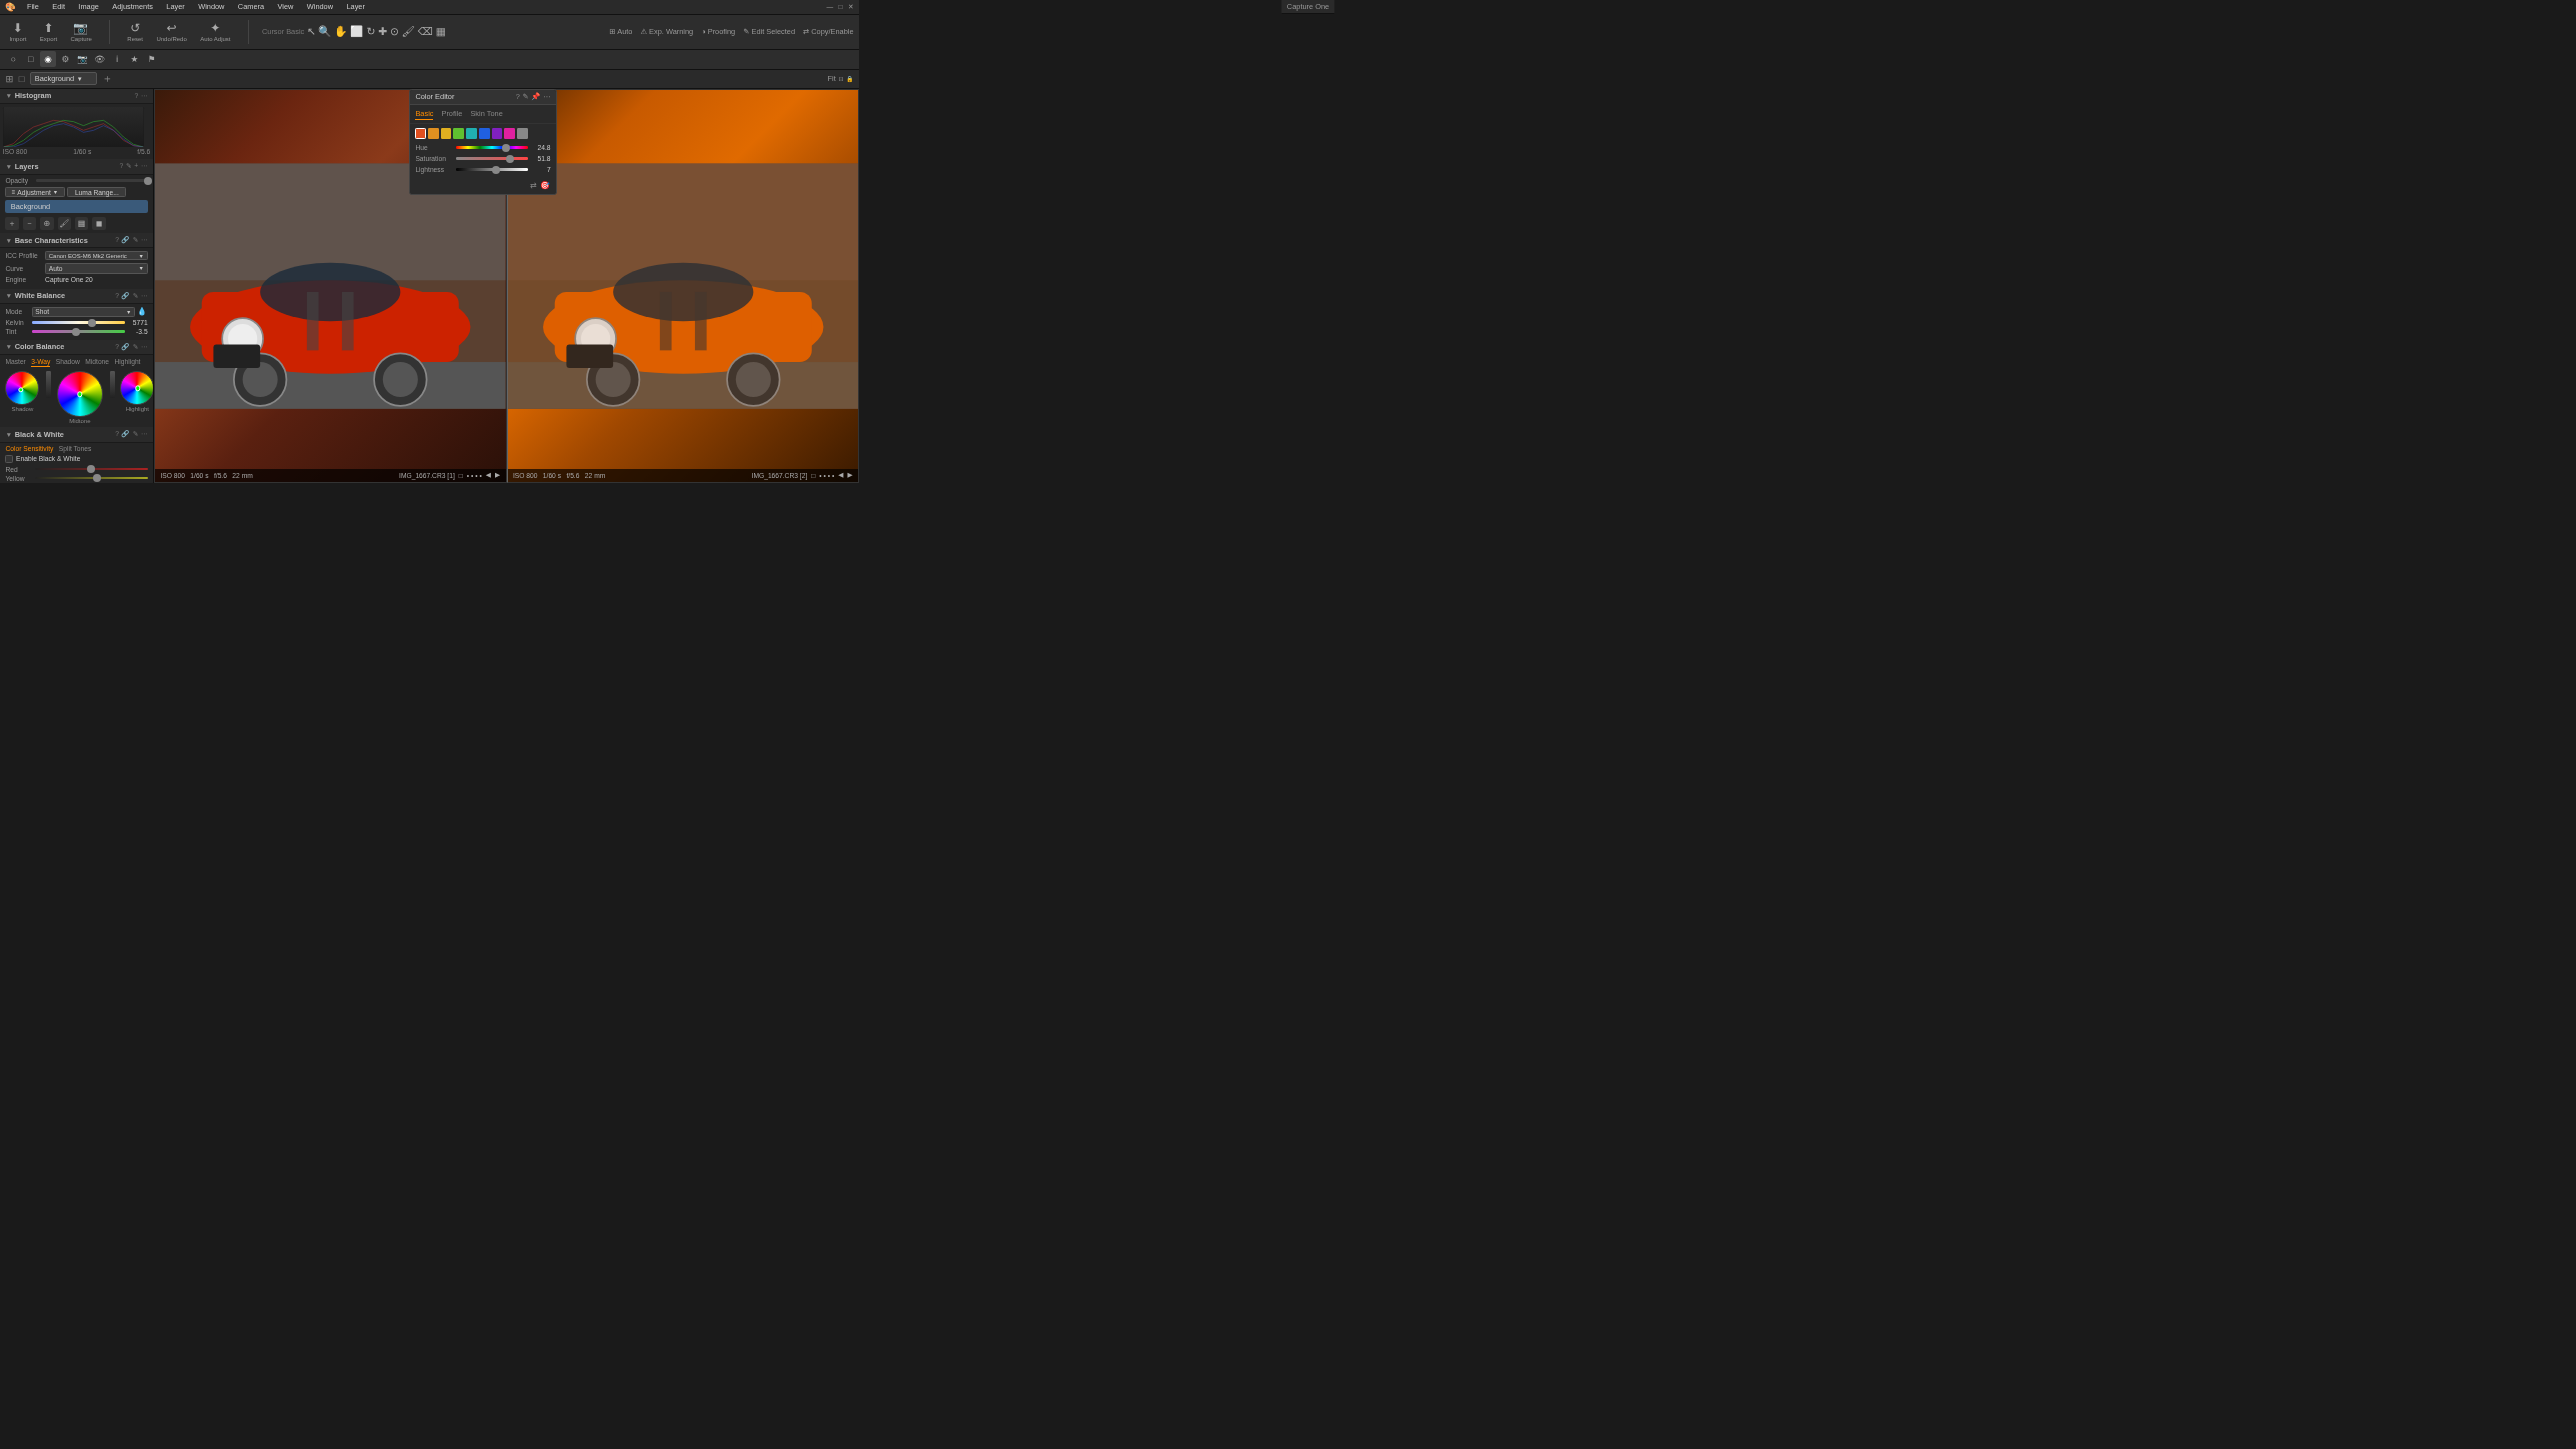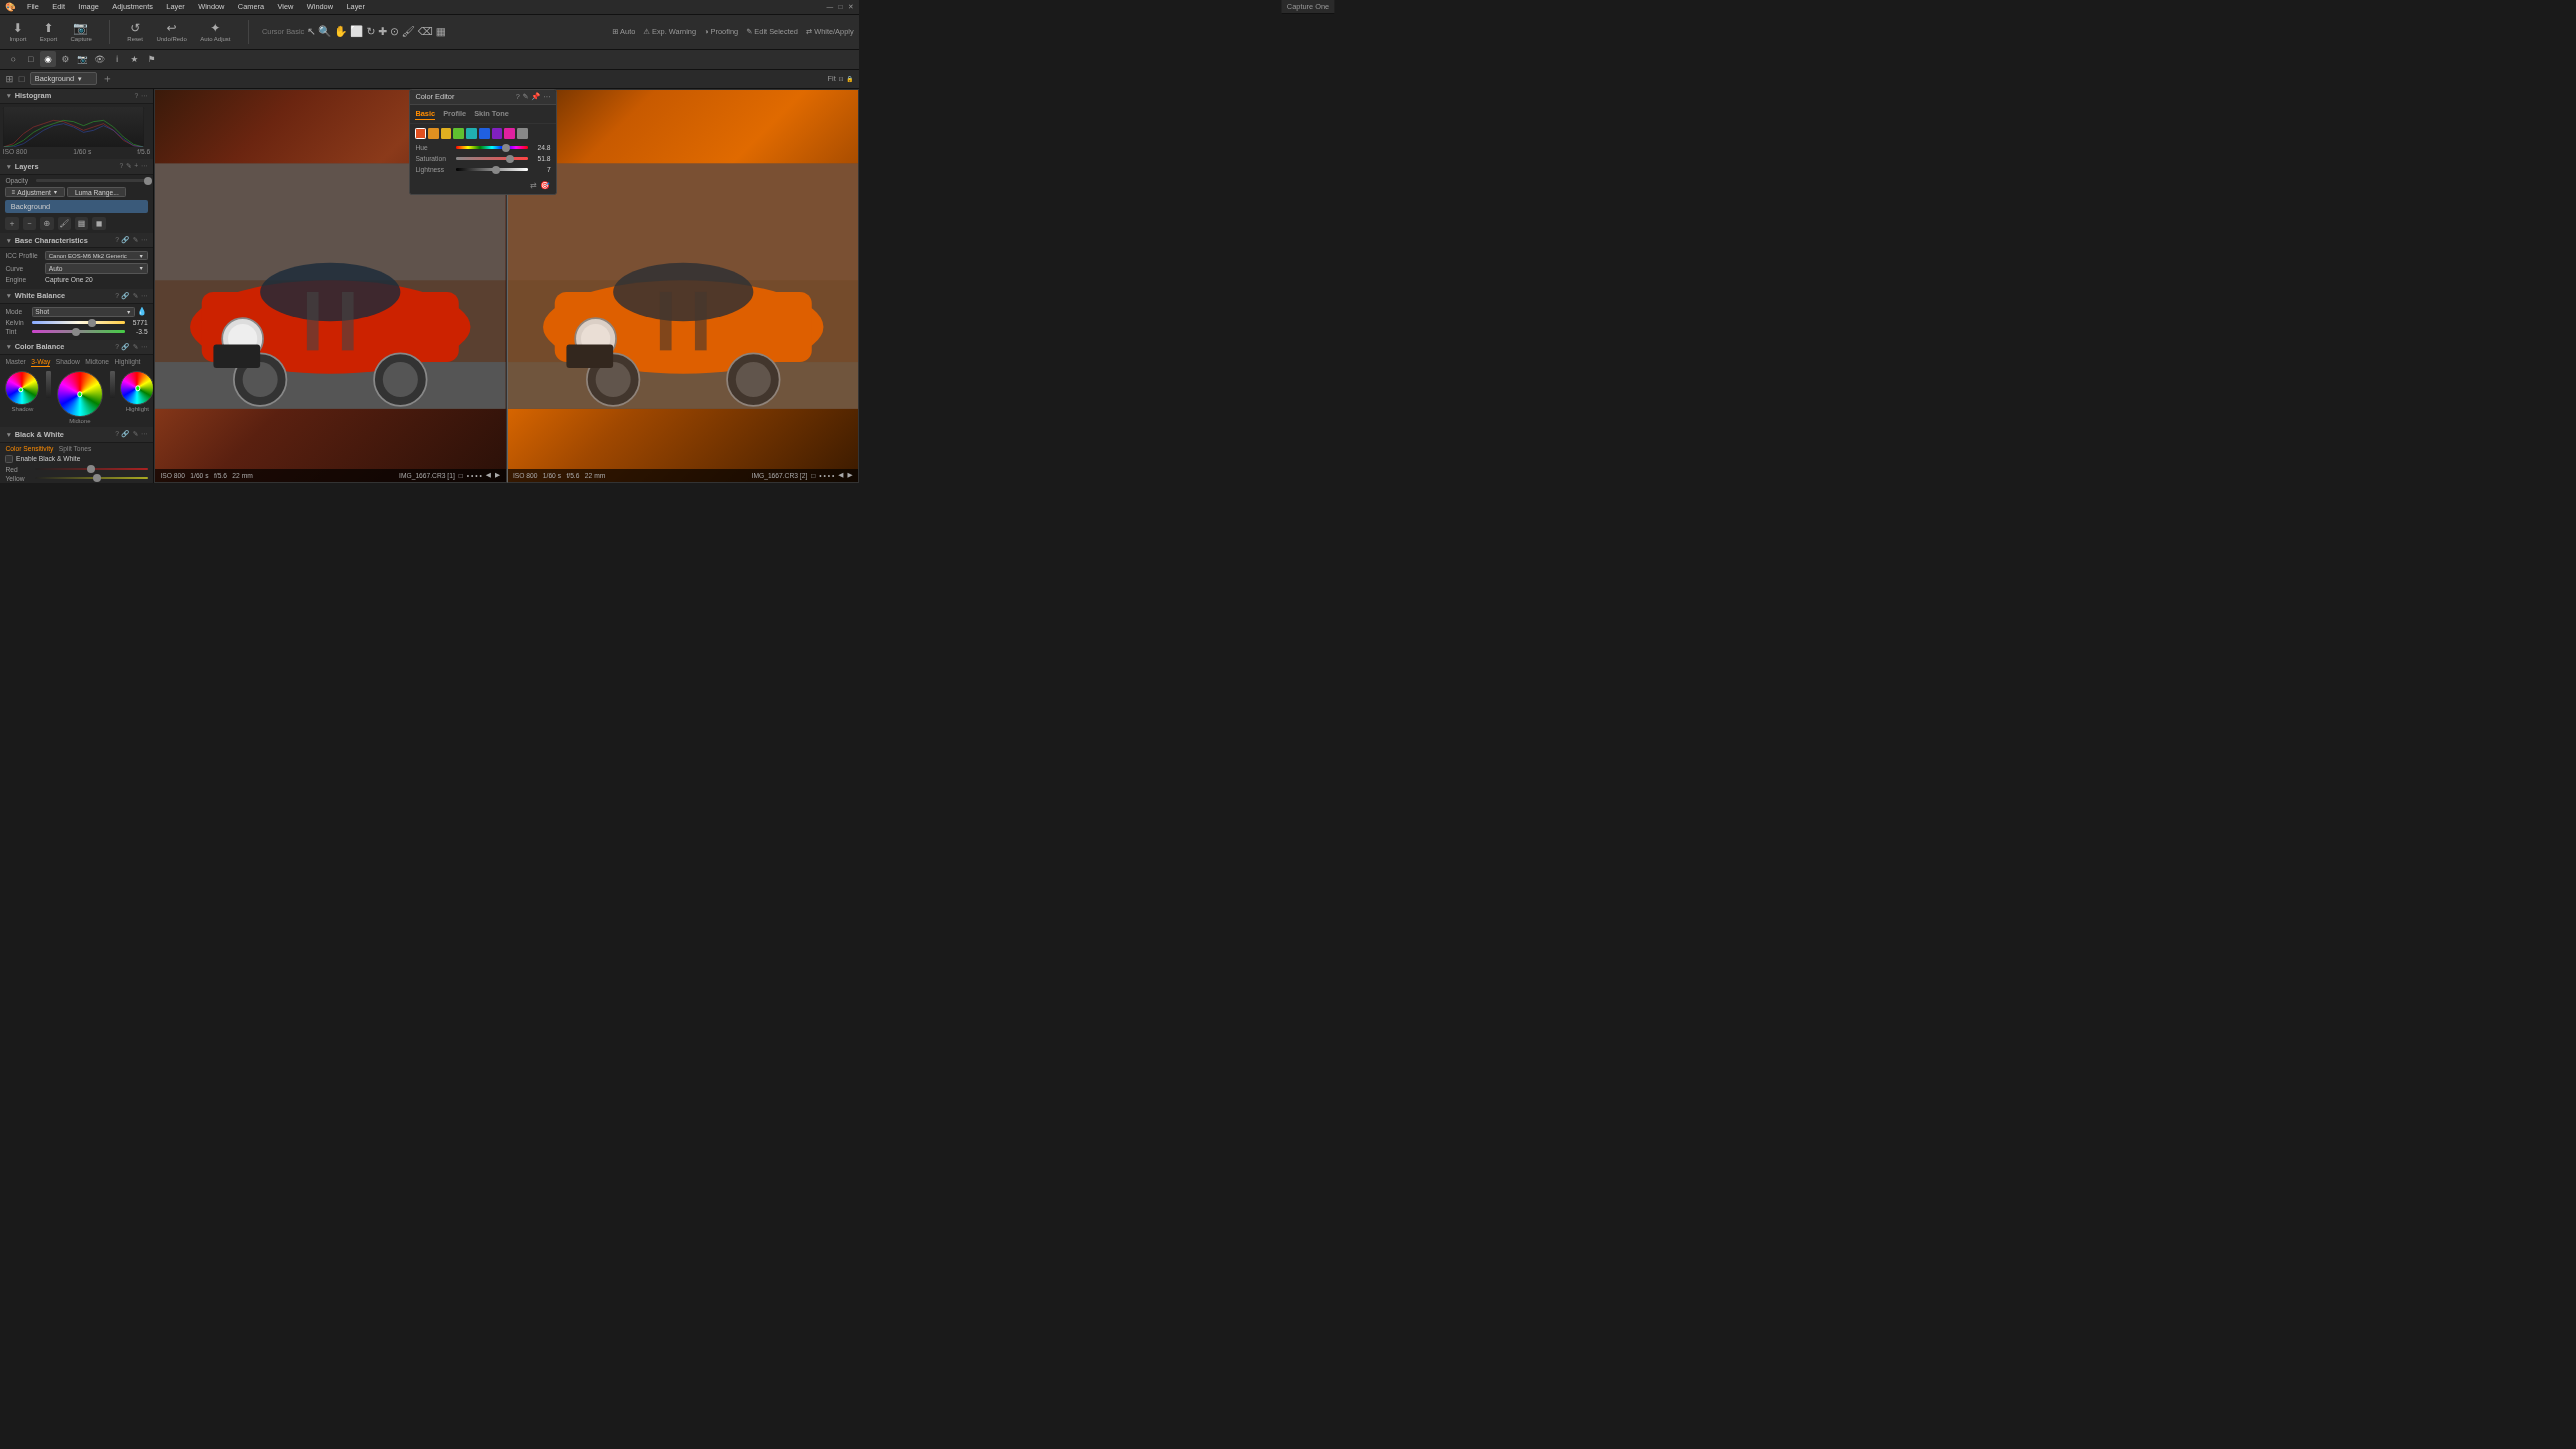--- a/index.html
+++ b/index.html
@@ -110,21 +110,21 @@
     .image-statusbar { position: absolute; bottom: 0; left: 0; right: 0; background: rgba(0,0,0,0.7); height: 13.4px; display: flex; align-items: center; padding: 0 5.4px; gap: 5.4px; font-size: 6.7px; color: #aaa; }
     .statusbar-right { margin-left: auto; display: flex; gap: 4px; align-items: center; }
 
     
     .color-editor { position: absolute; top: 0; left: 255px; background: #2a2a2a; border: 0.7px solid #444; border-radius: 2.7px; min-width: 148px; z-index: 100; }
     .color-editor-header { display: flex; align-items: center; padding: 2.7px 5.4px; background: #333; border-bottom: 0.7px solid #444; border-radius: 2.7px 2.7px 0 0; cursor: move; }
     .color-editor-title { font-size: 7.4px; color: #ccc; flex: 1; }
     .color-editor-icons { display: flex; gap: 2.7px; }
     .color-editor-icon { font-size: 7.4px; color: #888; cursor: pointer; }
     .color-editor-tabs { display: flex; gap: 8px; padding: 2.7px 5.4px; border-bottom: 0.7px solid #333; }
-    .ce-tab { font-size: 7.4px; color: #888; cursor: pointer; padding: 1.3px 0; font-weight: bold; }
+    .ce-tab { font-size: 7.4px; color: #888; cursor: pointer; padding: 1.3px 0; }
     .ce-tab.active { color: #ff8c00; border-bottom: 0.7px solid #ff8c00; }
     .color-swatches { display: flex; gap: 2px; padding: 4px 5.4px 2.7px; flex-wrap: wrap; }
     .color-swatch { width: 10.7px; height: 10.7px; border-radius: 1.3px; cursor: pointer; border: 0.7px solid transparent; }
     .color-swatch.selected { border-color: #fff; }
     .swatch-gray { background: #888; }
     .slider-section { padding: 2.7px 5.4px; }
     .ce-slider-row { display: flex; align-items: center; gap: 4px; margin-bottom: 4px; }
     .ce-label { font-size: 6.7px; color: #999; width: 37px; }
     .ce-slider-track { flex: 1; height: 2.7px; background: #3a3a3a; border-radius: 1.3px; position: relative; }
     .ce-slider-thumb { position: absolute; top: -2.7px; height: 8px; width: 8px; background: #888; border-radius: 50%; cursor: pointer; }
@@ -212,21 +212,21 @@
     <span style="font-size:10.7px;color:#aaa;cursor:pointer;">⊙</span>
     <span style="font-size:10.7px;color:#aaa;cursor:pointer;">🖌</span>
     <span style="font-size:10.7px;color:#aaa;cursor:pointer;">⌫</span>
     <span style="font-size:10.7px;color:#aaa;cursor:pointer;">▦</span>
   </div>
   <div class="top-right-icons" style="margin-left:auto;display:flex;gap:8px;align-items:center;">
     <span style="font-size:7.4px;color:#999;cursor:pointer;">⊞ Auto</span>
     <span style="font-size:7.4px;color:#999;cursor:pointer;">⚠ Exp. Warning</span>
     <span style="font-size:7.4px;color:#999;cursor:pointer;">◑ Proofing</span>
     <span style="font-size:7.4px;color:#999;cursor:pointer;">✎ Edit Selected</span>
-    <span style="font-size:7.4px;color:#999;cursor:pointer;">⇄ White/Apply</span>
+    <span style="font-size:7.4px;color:#999;cursor:pointer;">⇄ Copy/Enable</span>
   </div>
 </div>
 
 <div class="tool-icons-row">
   <span class="tool-icon">○</span>
   <span class="tool-icon">□</span>
   <span class="tool-icon active">◉</span>
   <span class="tool-icon">⚙</span>
   <span class="tool-icon">📷</span>
   <span class="tool-icon">👁</span>

